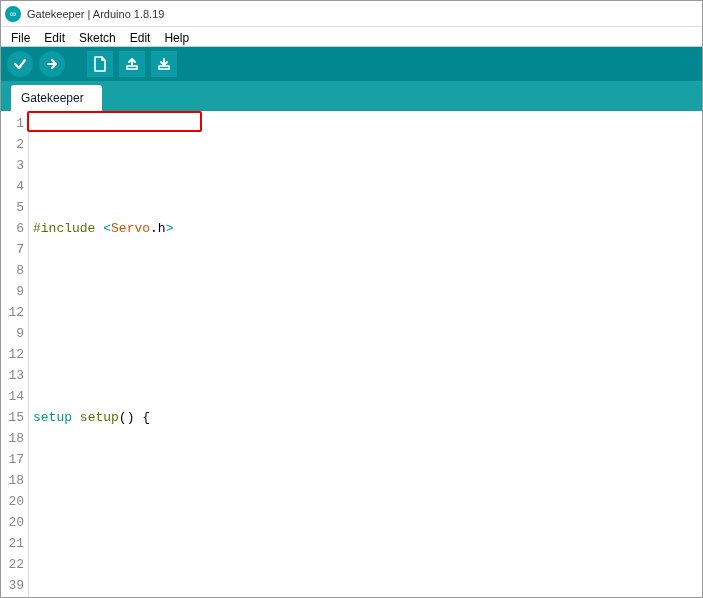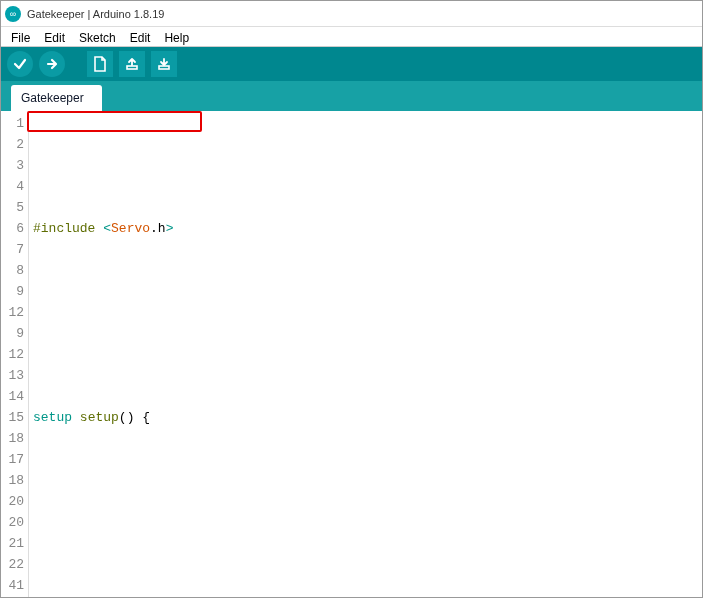--- a/index.html
+++ b/index.html
@@ -198,21 +198,21 @@
     <div>13</div>
     <div>14</div>
     <div>15</div>
     <div>18</div>
     <div>17</div>
     <div>18</div>
     <div>20</div>
     <div>20</div>
     <div>21</div>
     <div>22</div>
-    <div>41</div>
+    <div>39</div>
   </div>
   <div class="code">
     <div class="hl-row"></div>
     <div class="highlight-box" style="width:175px"></div>
 
     <div class="line"><span class="kw-brown">#include</span> <span class="kw-green">&lt;</span><span class="kw-orange">Servo</span><span>.h</span><span class="kw-green">&gt;</span></div>
     <div class="line"></div>
     <div class="line"></div>
     <div class="line"><span class="kw-green">setup</span> <span class="kw-brown">setup</span><span>() {</span></div>
     <div class="line"></div>

